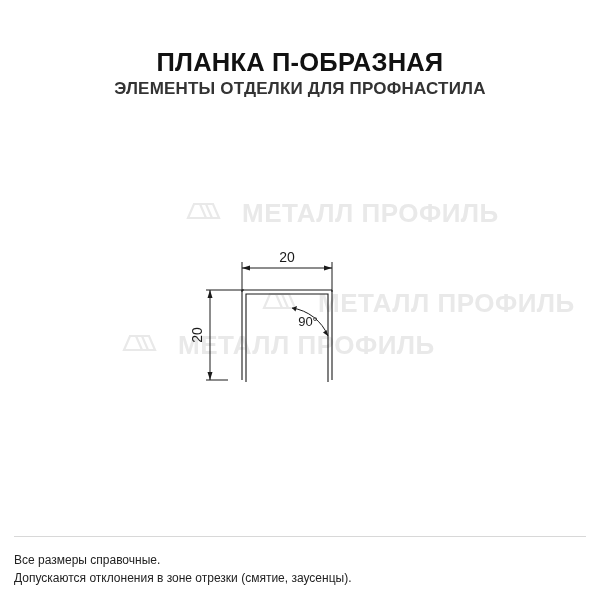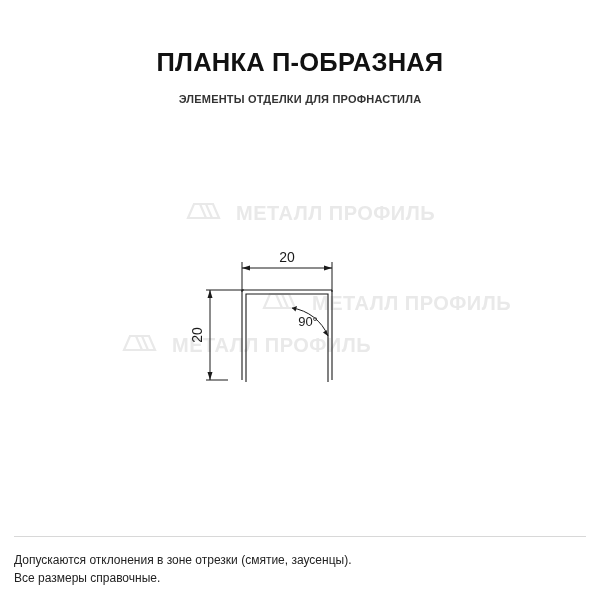--- a/index.html
+++ b/index.html
@@ -31,36 +31,36 @@
   }
   .title-line {
     font-size: 25.5px;
     font-weight: bold;
     letter-spacing: 0.2px;
     line-height: 1.30;
     color: #111111;
     white-space: nowrap;
   }
   .subtitle {
-    margin-top: 14px;
-    font-size: 11px;
+    margin-top: 0;
+    font-size: 17px;
     font-weight: bold;
     color: #333333;
     letter-spacing: 0.2px;
   }
 
   
   .watermark {
     position: absolute;
     display: flex;
-    align-items: flex-end;
-    gap: 10px;
+    align-items: flex-start;
+    gap: 16px;
     color: #e9e9e9;
     font-weight: bold;
-    font-size: 20px;
+    font-size: 26px;
     letter-spacing: 0.5px;
     white-space: nowrap;
     user-select: none;
   }
   .watermark .wm-logo {
     width: 40px;
     height: 27px;
     flex: none;
   }
   .wm1 { left: 186px; top: 198px; }
@@ -167,17 +167,17 @@
         <path d="M112 68 A 46 46 0 0 1 148 96"></path>
         <path d="M112 68 L117 66 L115.5 71.5 Z" fill="#1a1a1a" stroke="none"></path>
         <path d="M148 96 L143 92.5 L146.5 90 Z" fill="#1a1a1a" stroke="none"></path>
       </g>
       <text x="128" y="86" text-anchor="middle" font-family="Liberation Sans, sans-serif" font-size="13" fill="#1a1a1a">90°</text>
     </svg>
   </div>
 
   <div class="footer">
     <div class="footer-divider"></div>
+    <div class="footer-line">Все размеры справочные.</div>
     <div class="footer-line">Допускаются отклонения в зоне отрезки (смятие, заусенцы).</div>
-    <div class="footer-line">Все размеры справочные.</div>
   </div>
 
 </div>
 
 </body></html>

